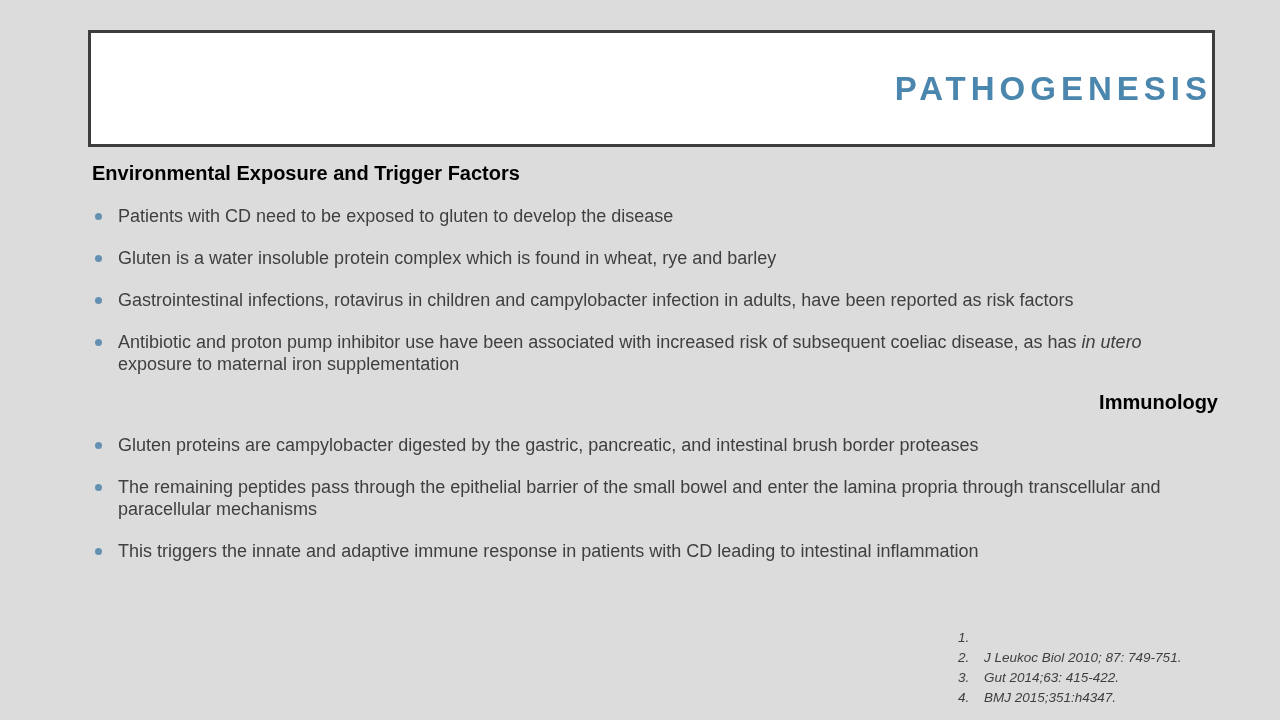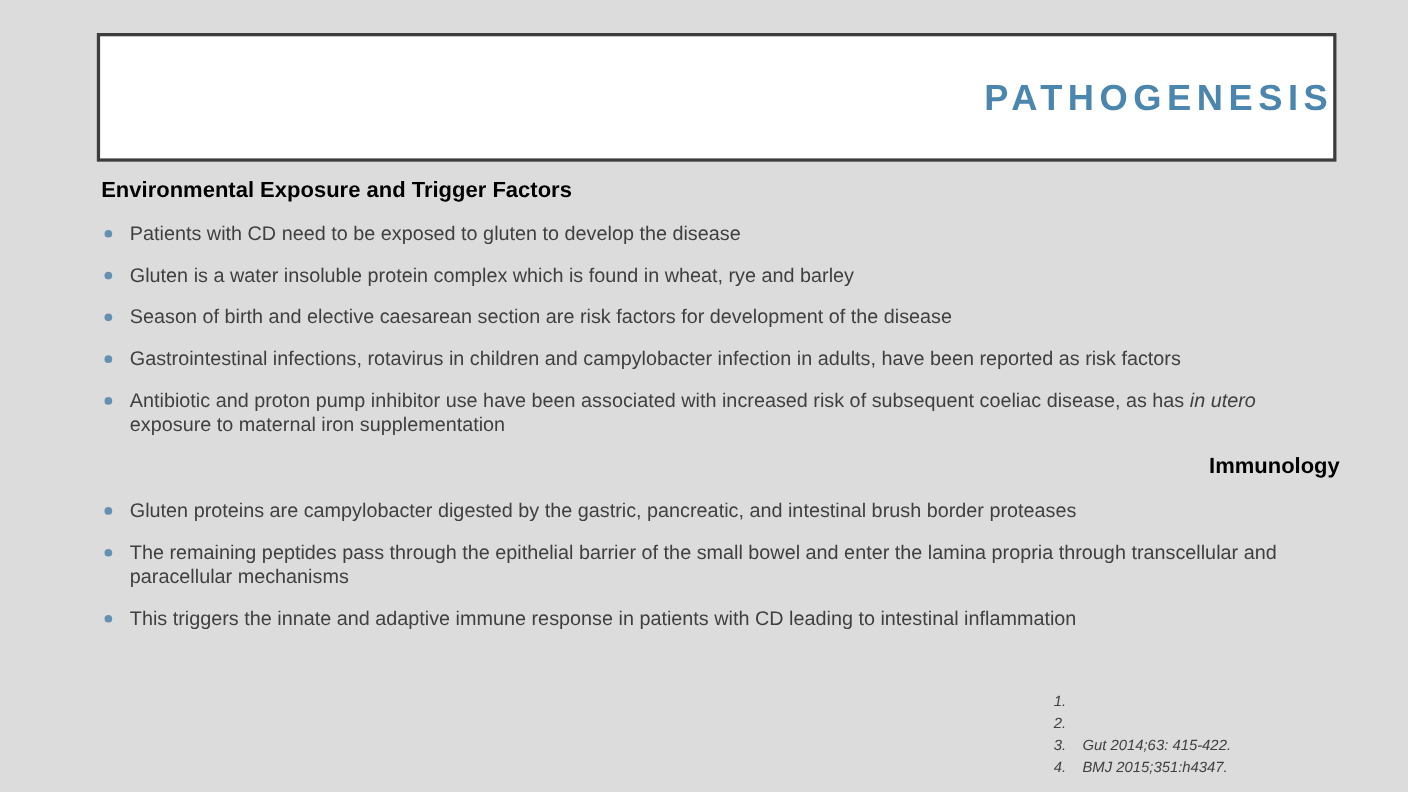--- a/index.html
+++ b/index.html
@@ -57,20 +57,21 @@
     margin: 0;
     padding: 0;
   }
   ul.bullets li {
     display: flex;
     align-items: flex-start;
     margin-bottom: 16px;
     font-size: 18px;
     line-height: 22px;
     color: #3f3f3f;
+    margin-top: 20px;
   }
   .dot {
     flex: 0 0 auto;
     width: 7px;
     height: 7px;
     border-radius: 50%;
     background: #6491b2;
     margin: 8px 16px 0 3px;
   }
   .btxt {
@@ -111,24 +112,20 @@
       <li>
         <span class="dot"></span>
         <span class="btxt">Patients with CD need to be exposed to gluten to develop the disease</span>
       </li>
       <li>
         <span class="dot"></span>
         <span class="btxt">Gluten is a water insoluble protein complex which is found in wheat, rye and barley</span>
       </li>
       <li>
         <span class="dot"></span>
-        <span class="btxt">Season of birth and elective caesarean section are risk factors for development of the disease</span>
-      </li>
-      <li>
-        <span class="dot"></span>
         <span class="btxt">Gastrointestinal infections, rotavirus in children and campylobacter infection in adults, have been reported as risk factors</span>
       </li>
       <li>
         <span class="dot"></span>
         <span class="btxt"><span>Antibiotic and proton pump inhibitor use have been associated with increased risk of subsequent coeliac disease, as has </span><em>in utero</em><span> exposure to maternal iron supplementation</span></span>
       </li>
     </ul>
 
     <h2 class="section-heading second">Immunology</h2>
 
@@ -148,20 +145,21 @@
     </ul>
 
   </div>
 
   <div class="references">
     <div class="ref-row">
       <span class="ref-num">1.</span>
     </div>
     <div class="ref-row">
       <span class="ref-num">2.</span>
+      <span>J Leukoc Biol 2010; 87: 749-751.</span>
     </div>
     <div class="ref-row">
       <span class="ref-num">3.</span>
       <span>Gut 2014;63: 415-422.</span>
     </div>
     <div class="ref-row">
       <span class="ref-num">4.</span>
       <span>BMJ 2015;351:h4347.</span>
     </div>
   </div>

